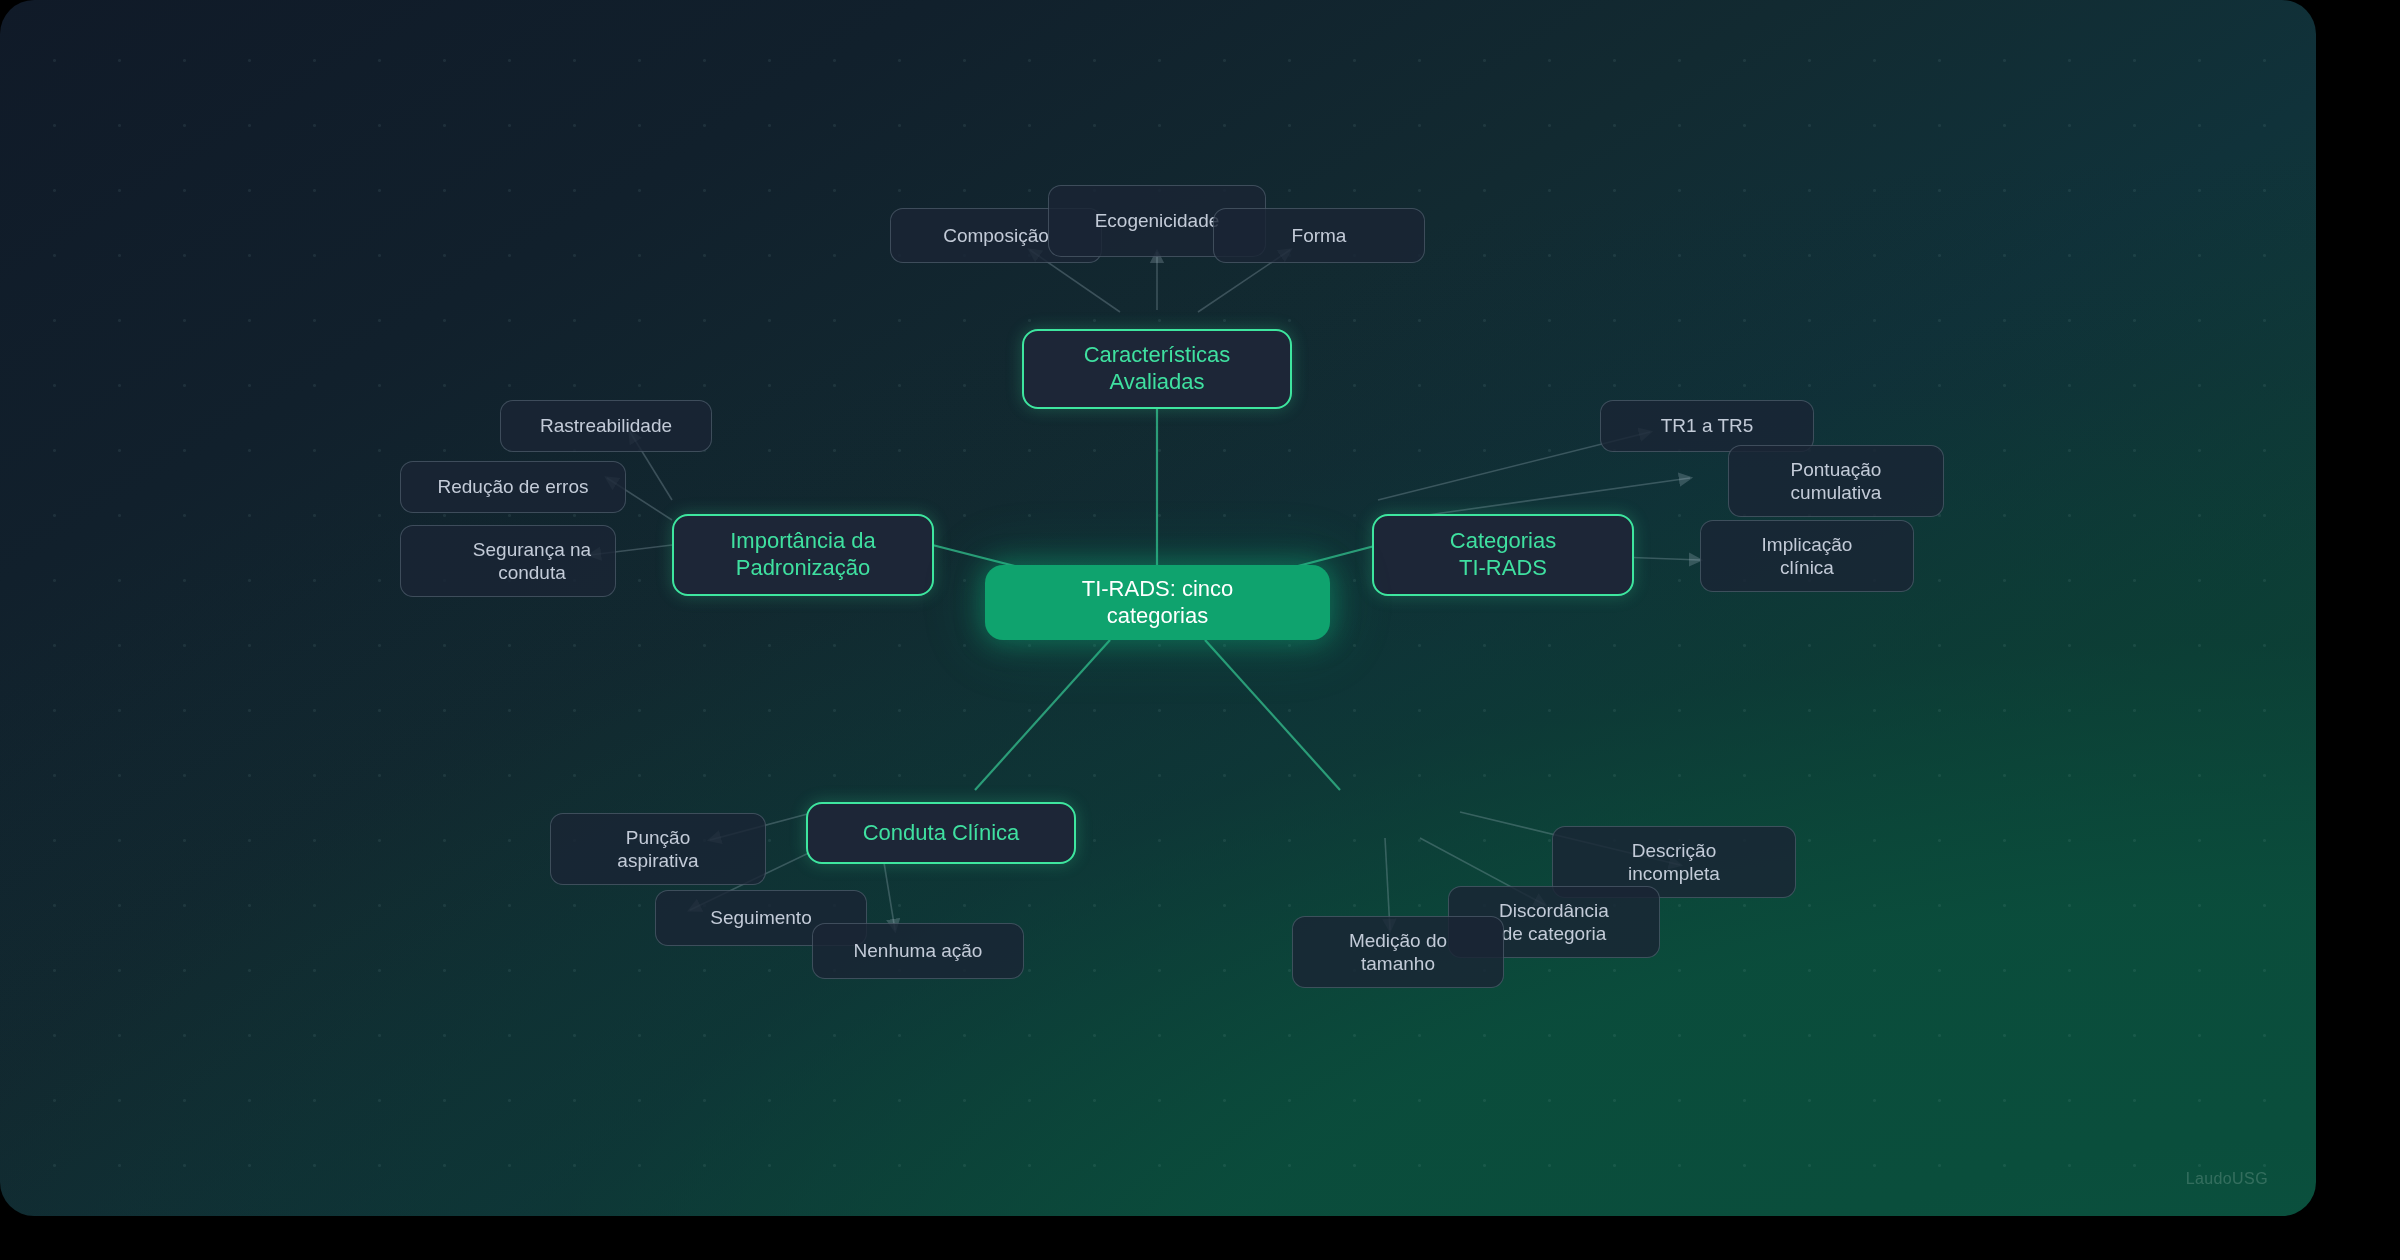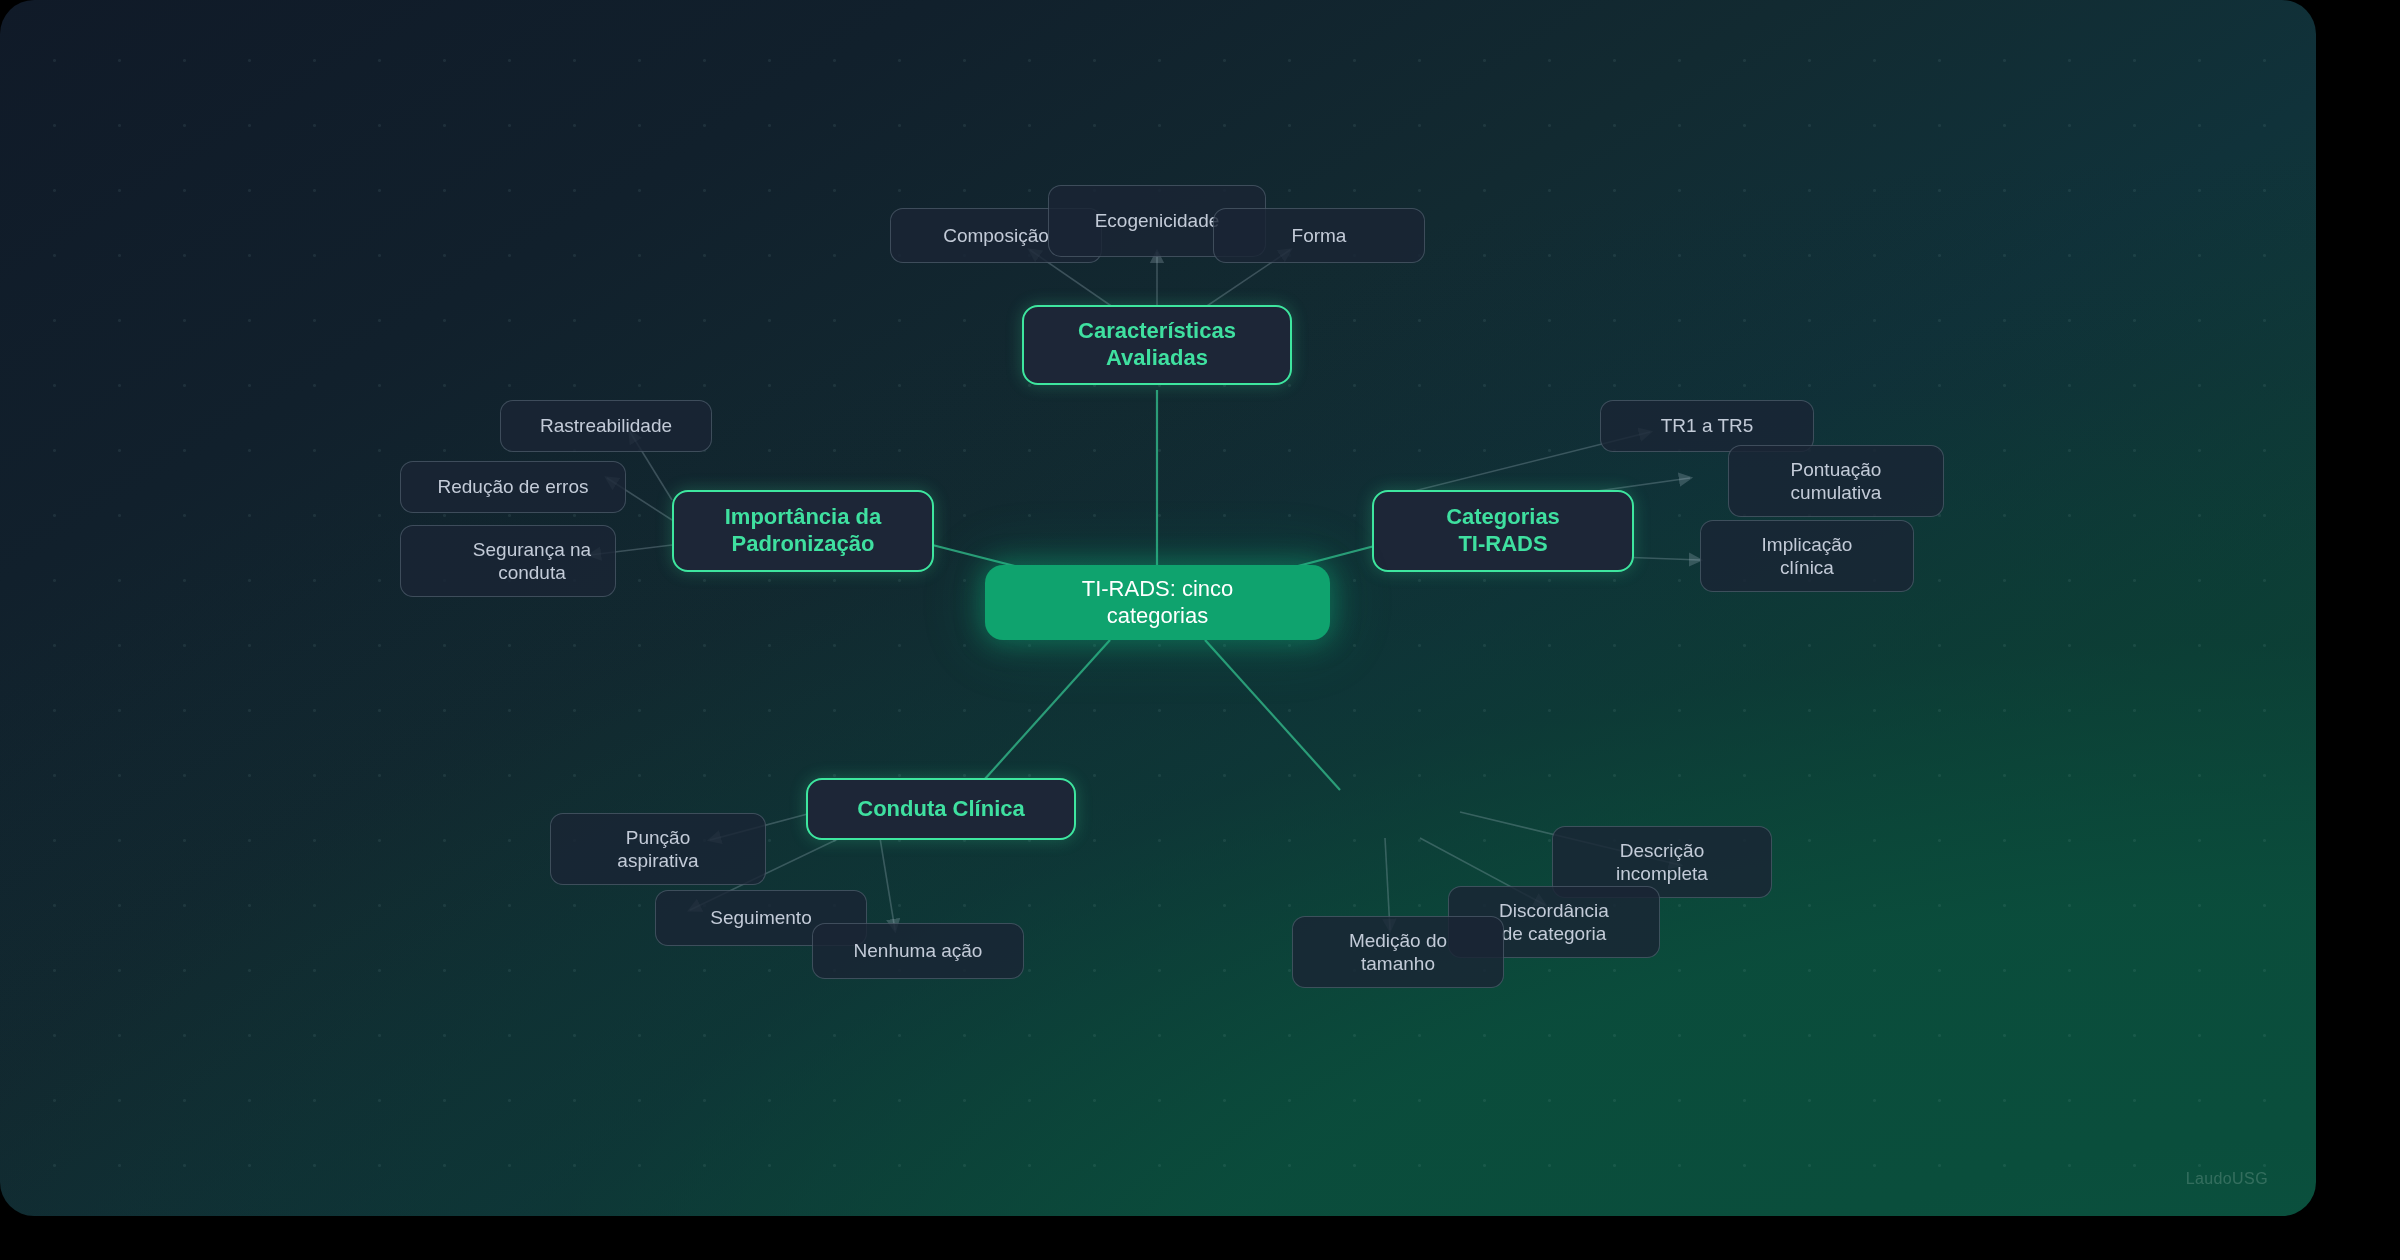--- a/index.html
+++ b/index.html
@@ -51,26 +51,27 @@
     font-size: 22px;
     border-radius: 18px;
     box-shadow: 0 0 26px 4px rgba(16,190,130,0.36), 0 0 60px 10px rgba(16,190,130,0.14);
     z-index: 40;
   }
 
   
   .node.branch {
     background: #1d2637;
     color: #3fe0a0;
-    font-weight: bold;
+    font-weight: normal;
     font-size: 22px;
     border: 2px solid #3ee69f;
     border-radius: 16px;
     box-shadow: 0 0 16px 1px rgba(62,230,159,0.22);
     z-index: 30;
+    margin-top: 24px;
   }
 
   
   .node.leaf {
     background: rgba(26,36,52,0.82);
     color: #c3cbd8;
     font-size: 19px;
     border: 1px solid rgba(175,195,210,0.26);
     border-radius: 13px;
     z-index: 20;
@@ -155,21 +156,21 @@
 cumulativa</div>
   <div class="node leaf" style="left:1700px; top:520px; width:214px; height:72px;">Implicação
 clínica</div>
 
   <div class="node leaf" style="left:550px; top:813px; width:216px; height:72px;">Punção
 aspirativa</div>
   <div class="node branch" style="left:806px; top:778px; width:270px; height:62px;">Conduta Clínica</div>
   <div class="node leaf" style="left:655px; top:890px; width:212px; height:56px;">Seguimento</div>
   <div class="node leaf" style="left:812px; top:923px; width:212px; height:56px;">Nenhuma ação</div>
 
-  <div class="node leaf" style="left:1552px; top:826px; width:220px; height:72px;">Descrição
+  <div class="node leaf" style="left:1552px; top:826px; width:244px; height:72px;">Descrição
 incompleta</div>
   <div class="node leaf" style="left:1448px; top:886px; width:212px; height:72px;">Discordância
 de categoria</div>
   <div class="node leaf" style="left:1292px; top:916px; width:212px; height:72px;">Medição do
 tamanho</div>
 
   <div id="watermark">LaudoUSG</div>
 </div>
 
 </body></html>

